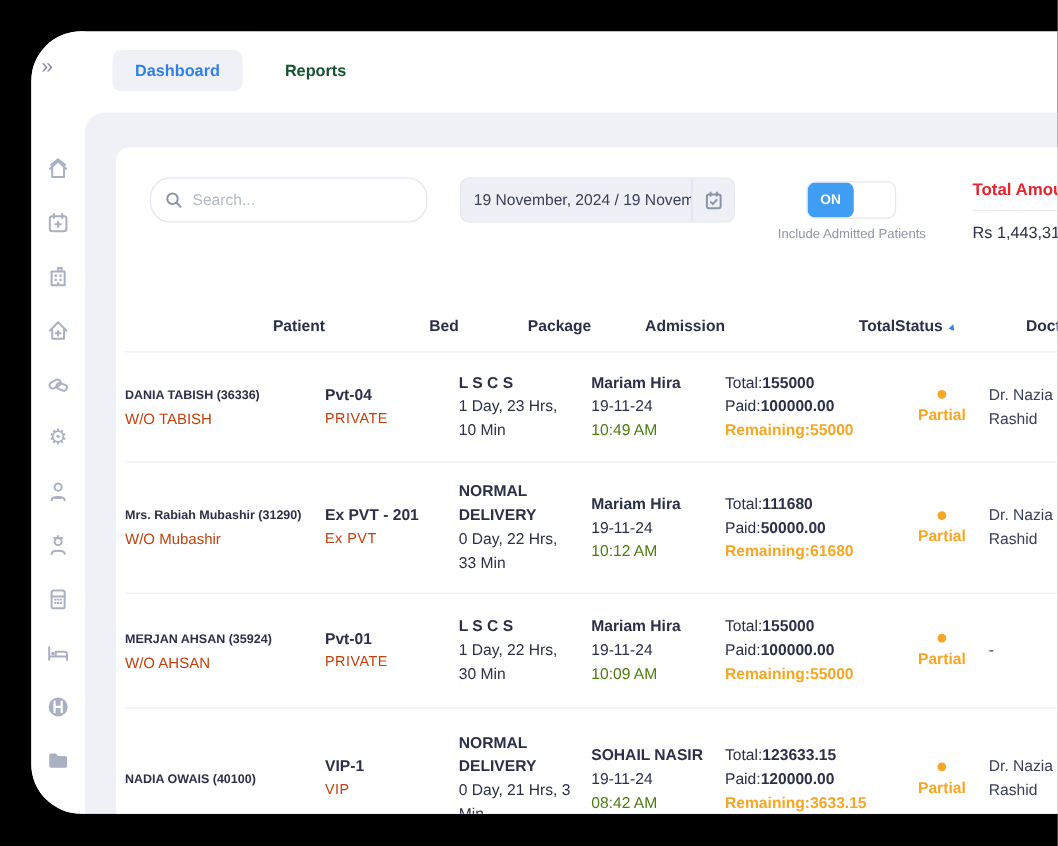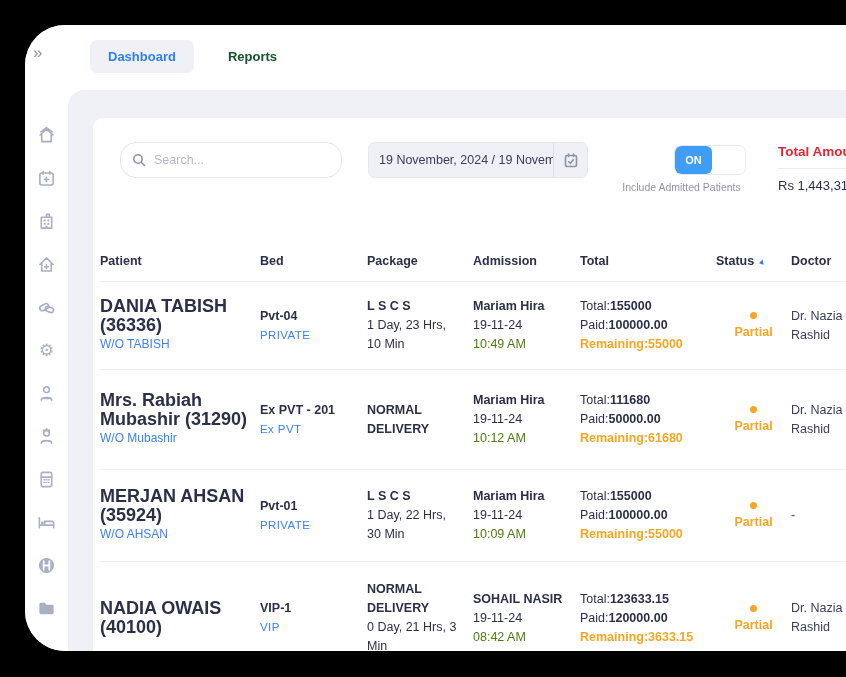--- a/index.html
+++ b/index.html
@@ -35,46 +35,46 @@
   .search-box input { border:none; outline:none; flex:1; font-size:12.5px; color:#2b3048; font-family:inherit; background:transparent; }
   .search-box input::placeholder { color:#b3bac8; }
 
   .date-box { position:absolute; left:275px; top:24px; width:220px; height:36px;
     background:#eef0f5; border:1px solid #e4e8ef; border-radius:7px; display:flex; align-items:stretch; overflow:hidden; }
   .date-text { flex:1; display:flex; align-items:center; padding:0 10px; font-size:12.5px; color:#3a4059;
     white-space:nowrap; overflow:hidden; }
   .date-icon-wrap { width:34px; border-left:1px solid #dde1ea; display:flex; align-items:center; justify-content:center; }
 
   .toggle { position:absolute; left:552px; top:27px; width:72px; height:30px;
-    background:#fff; border:1px solid #e4e8ef; border-radius:7px; display:flex; overflow:hidden; cursor:pointer;margin-left:29px; }
+    background:#fff; border:1px solid #e4e8ef; border-radius:7px; display:flex; overflow:hidden; cursor:pointer; }
   .toggle-on { width:37px; background:#3f9ef4; color:#fff; font-size:11px; font-weight:bold;
     display:flex; align-items:center; justify-content:center; border-radius:6px; }
   .toggle-caption { position:absolute; left:516px; top:63px; width:145px; text-align:center;
     font-size:10.5px; color:#8f95a8; }
 
   .total-block { position:absolute; left:685px; top:26px; width:220px; }
   .total-label { color:#e52630; font-size:13.5px; font-weight:bold; padding-bottom:9px; border-bottom:1px solid #e9ebf1; }
   .total-value { font-size:13px; color:#2b3048; padding-top:9px; }
 
   
   .table { position:absolute; left:7px; top:136px; right:0; }
   .t-row { display:grid; grid-template-columns:160px 107px 106px 107px 136px 75px 70px; align-items:center; }
   .t-head { border-bottom:1px solid #eef0f3; padding-bottom:13px; align-items:baseline; }
-  .t-head .th { font-size:12.5px; font-weight:bold; color:#2b3048; }
+  .t-head .th { font-size:12.5px; font-weight:bold; color:#2b3048;text-align:right; }
   .th-status { color:#2f80ed; display:flex; align-items:center; gap:4px; cursor:pointer; }
   .sort-caret { font-size:8px; color:#2f80ed; transform:rotate(18deg); }
   .t-body .t-row { border-bottom:1px solid #eef0f3; padding:14px 0; }
   .t-body .t-row:last-child { border-bottom:none; }
   .row-1 { min-height:88px; } .row-2 { min-height:100px; } .row-3 { min-height:92px; } .row-4 { min-height:112px; }
 
   .cell { font-size:12.5px; line-height:19px; padding-right:10px; }
   .b { font-weight:bold; color:#2b3048; }
   .muted { color:#4d7c0f; }
-  .patient-name { font-size:18px; font-weight:bold; line-height:19px; }
-  .sub { font-size:12px; color:#3b82f6; line-height:19px; }
+  .patient-name { font-size:10px; font-weight:bold; line-height:19px; }
+  .sub { font-size:12px; color:#c2410c; line-height:19px; }
   .bed-type { font-size:11.5px; letter-spacing:.4px; }
   .pkg-name { font-weight:bold; }
   .orange { color:#f5a623; font-weight:bold; }
   .total-line { white-space:normal; word-break:break-all; }
   .status-cell { display:flex; align-items:center; gap:6px; color:#f5a623; font-weight:bold; font-size:12.5px;flex-direction:column; }
   .dot { width:7px; height:7px; border-radius:50%; background:#f5a623; flex:none; }
   .doctor-cell { font-size:12.5px; color:#3a4059; line-height:19px; }
 
   svg .st { fill:none; stroke:#a9b0c2; stroke-width:1.7; stroke-linecap:round; stroke-linejoin:round; }
   svg .fl { fill:#a9b0c2; }
@@ -249,20 +249,21 @@
     <div class="cell">
       <div class="patient-name">Mrs. Rabiah Mubashir (31290)</div>
       <div class="sub">W/O Mubashir</div>
     </div>
     <div class="cell">
       <div class="b">Ex PVT - 201</div>
       <div class="sub bed-type">Ex PVT</div>
     </div>
     <div class="cell">
       <div class="pkg-name">NORMAL DELIVERY</div>
+      <div>0 Day, 22 Hrs, 33 Min</div>
     </div>
     <div class="cell">
       <div class="b">Mariam Hira</div>
       <div>19-11-24</div>
       <div class="muted">10:12 AM</div>
     </div>
     <div class="cell">
       <div><span>Total:</span><span class="b">111680</span></div>
       <div><span>Paid:</span><span class="b">50000.00</span></div>
       <div class="orange total-line"><span>Remaining:</span><span>61680</span></div>

